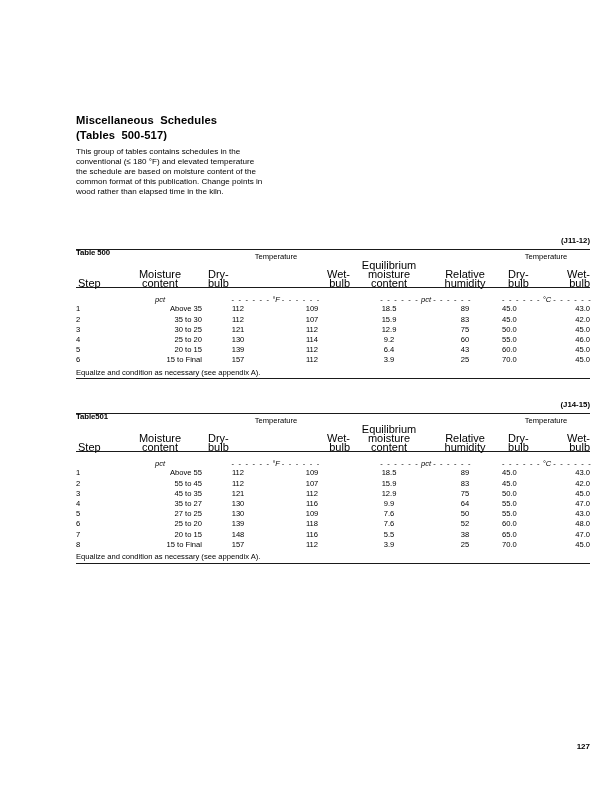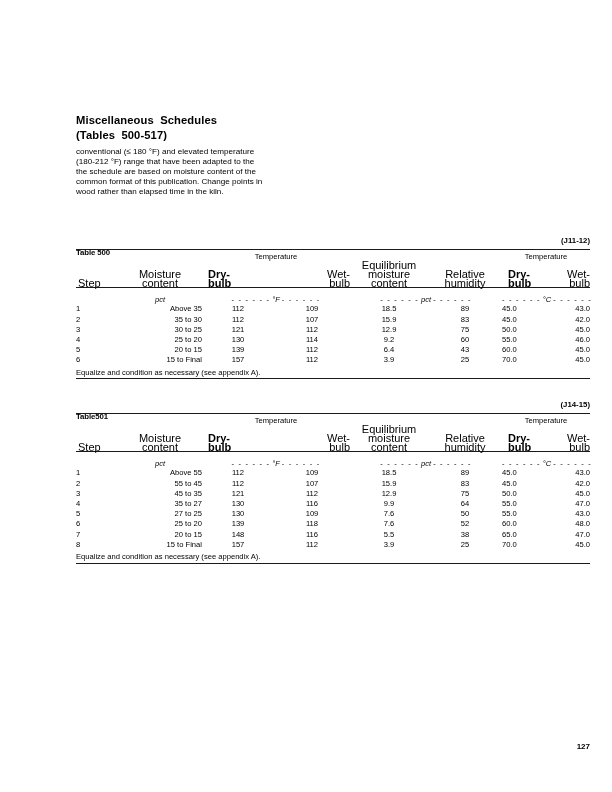--- a/index.html
+++ b/index.html
@@ -142,21 +142,20 @@
     padding-left: 2px;
     vertical-align: bottom;
   }
   .hdr-cell.rightal {
     text-align: right;
     padding-right: 0px;
   }
   .hdr-cell.dbc-al {
     text-align: left;
     padding-left: 6px;
-    font-weight: bold;
   }
 
   
   .units-row td {
     height: 16px;
     font-size: 7.5px;
     font-style: italic;
     text-align: center;
     vertical-align: middle;
     padding-top: 4px;
@@ -223,22 +222,22 @@
 <body>
 
 <div class="page">
 
   <div class="heading">
     <div class="heading-line">Miscellaneous  Schedules</div>
     <div class="heading-line">(Tables  500-517)</div>
   </div>
 
   <div class="intro">
+    <p>This  group  of  tables  contains  schedules  in  the</p>
     <p>conventional  (≤ 180  °F)  and  elevated  temperature</p>
-    <p>(180-212  °F)  range  that  have  been  adapted  to  the</p>
     <p>the  schedule  are  based  on  moisture  content  of  the</p>
     <p>common  format  of  this  publication.  Change  points  in</p>
     <p class="lastline">wood  rather  than  elapsed  time  in  the  kiln.</p>
   </div>
 
   <div class="table-block" id="table-block-500">
     <div class="table-caption-row">
       <span class="table-caption">Table 500</span>
       <span class="table-code">(J11-12)</span>
     </div>

